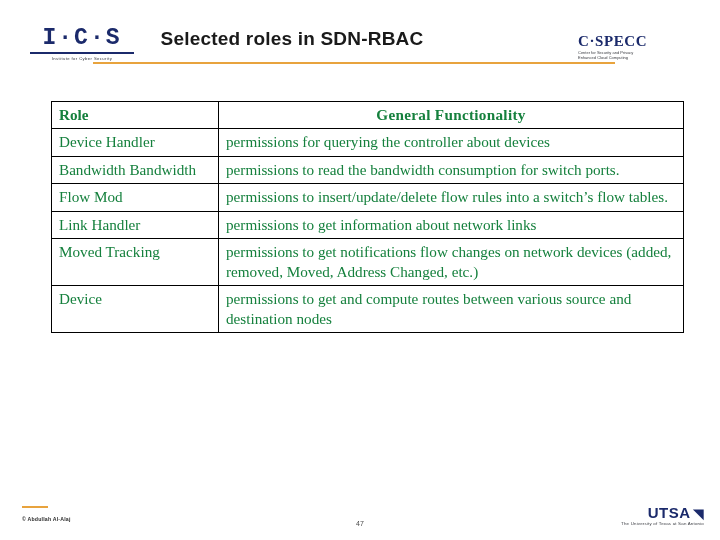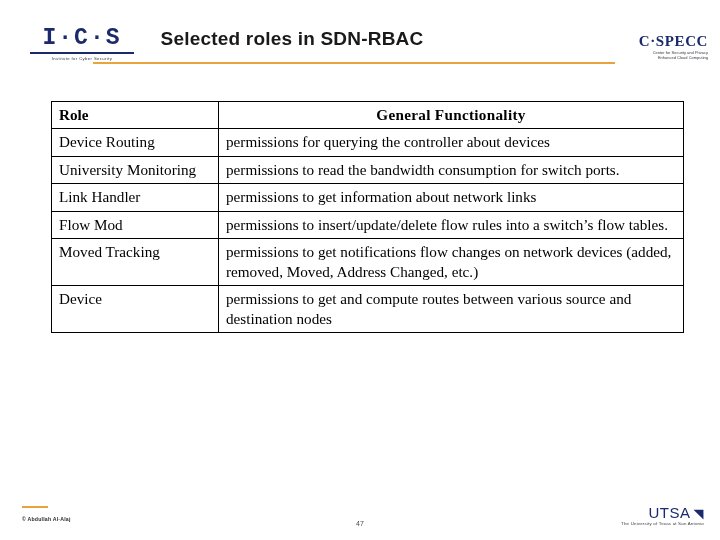--- a/index.html
+++ b/index.html
@@ -67,21 +67,21 @@
     letter-spacing: 0.4px;
     white-space: nowrap;
   }
 
   
   .logo-cspecc {
     position: absolute;
     top: 33px;
     right: 12px;
     width: 130px;
-    text-align: right;
+    text-align: left;
   }
   .logo-cspecc .mark {
     font-family: "Liberation Serif", serif;
     font-size: 15px;
     font-weight: bold;
     color: #1b2a6b;
     letter-spacing: 0.6px;
     line-height: 1.1;
   }
   .logo-cspecc .sub1,
@@ -105,21 +105,21 @@
     width: 632px;
     table-layout: fixed;
     font-family: "Liberation Serif", serif;
   }
   table.roles td {
     border: 1px solid #000000;
     vertical-align: top;
     padding: 3px 7px 4px 7px;
     font-size: 15.2px;
     line-height: 1.28;
-    color: #000000;
+    color: #15803d;
   }
   table.roles tr.head td {
     font-weight: bold;
     font-size: 15.2px;
     padding-top: 3px;
     padding-bottom: 4px;
   }
   table.roles tr.head td.c2 {
     text-align: center;
     letter-spacing: 0.3px;
@@ -159,21 +159,21 @@
   }
   .footer-utsa {
     position: absolute;
     right: 16px;
     bottom: 14px;
     text-align: right;
   }
   .footer-utsa .mark {
     font-family: "Liberation Sans", sans-serif;
     font-size: 15px;
-    font-weight: normal;
+    font-weight: bold;
     color: #1b2a6b;
     letter-spacing: 0.5px;
     line-height: 1;
   }
   .footer-utsa .mark .glyph {
     font-size: 13px;
     margin-left: 3px;
   }
   .footer-utsa .sub {
     font-family: "Liberation Sans", sans-serif;
@@ -206,34 +206,34 @@
     <colgroup>
       <col class="col1">
       <col class="col2">
     </colgroup>
     <tbody>
       <tr class="head">
         <td class="c1">Role</td>
         <td class="c2">General  Functionality</td>
       </tr>
       <tr>
-        <td>Device Routing</td>
+        <td>Device Handler</td>
         <td>permissions for querying the controller about devices</td>
       </tr>
       <tr>
-        <td>University Monitoring</td>
+        <td>Bandwidth Bandwidth</td>
         <td>permissions to read the bandwidth consumption for switch ports.</td>
+      </tr>
+      <tr>
+        <td>Flow Mod</td>
+        <td>permissions to insert/update/delete flow rules into a switch’s flow tables.</td>
       </tr>
       <tr>
         <td>Link Handler</td>
         <td>permissions to get information about network links</td>
-      </tr>
-      <tr>
-        <td>Flow Mod</td>
-        <td>permissions to insert/update/delete flow rules into a switch’s flow tables.</td>
       </tr>
       <tr>
         <td>Moved Tracking</td>
         <td>permissions to get notifications flow changes on network devices (added, removed, Moved, Address Changed, etc.)</td>
       </tr>
       <tr>
         <td>Device</td>
         <td>permissions to get and compute routes between various source and destination nodes</td>
       </tr>
     </tbody>

